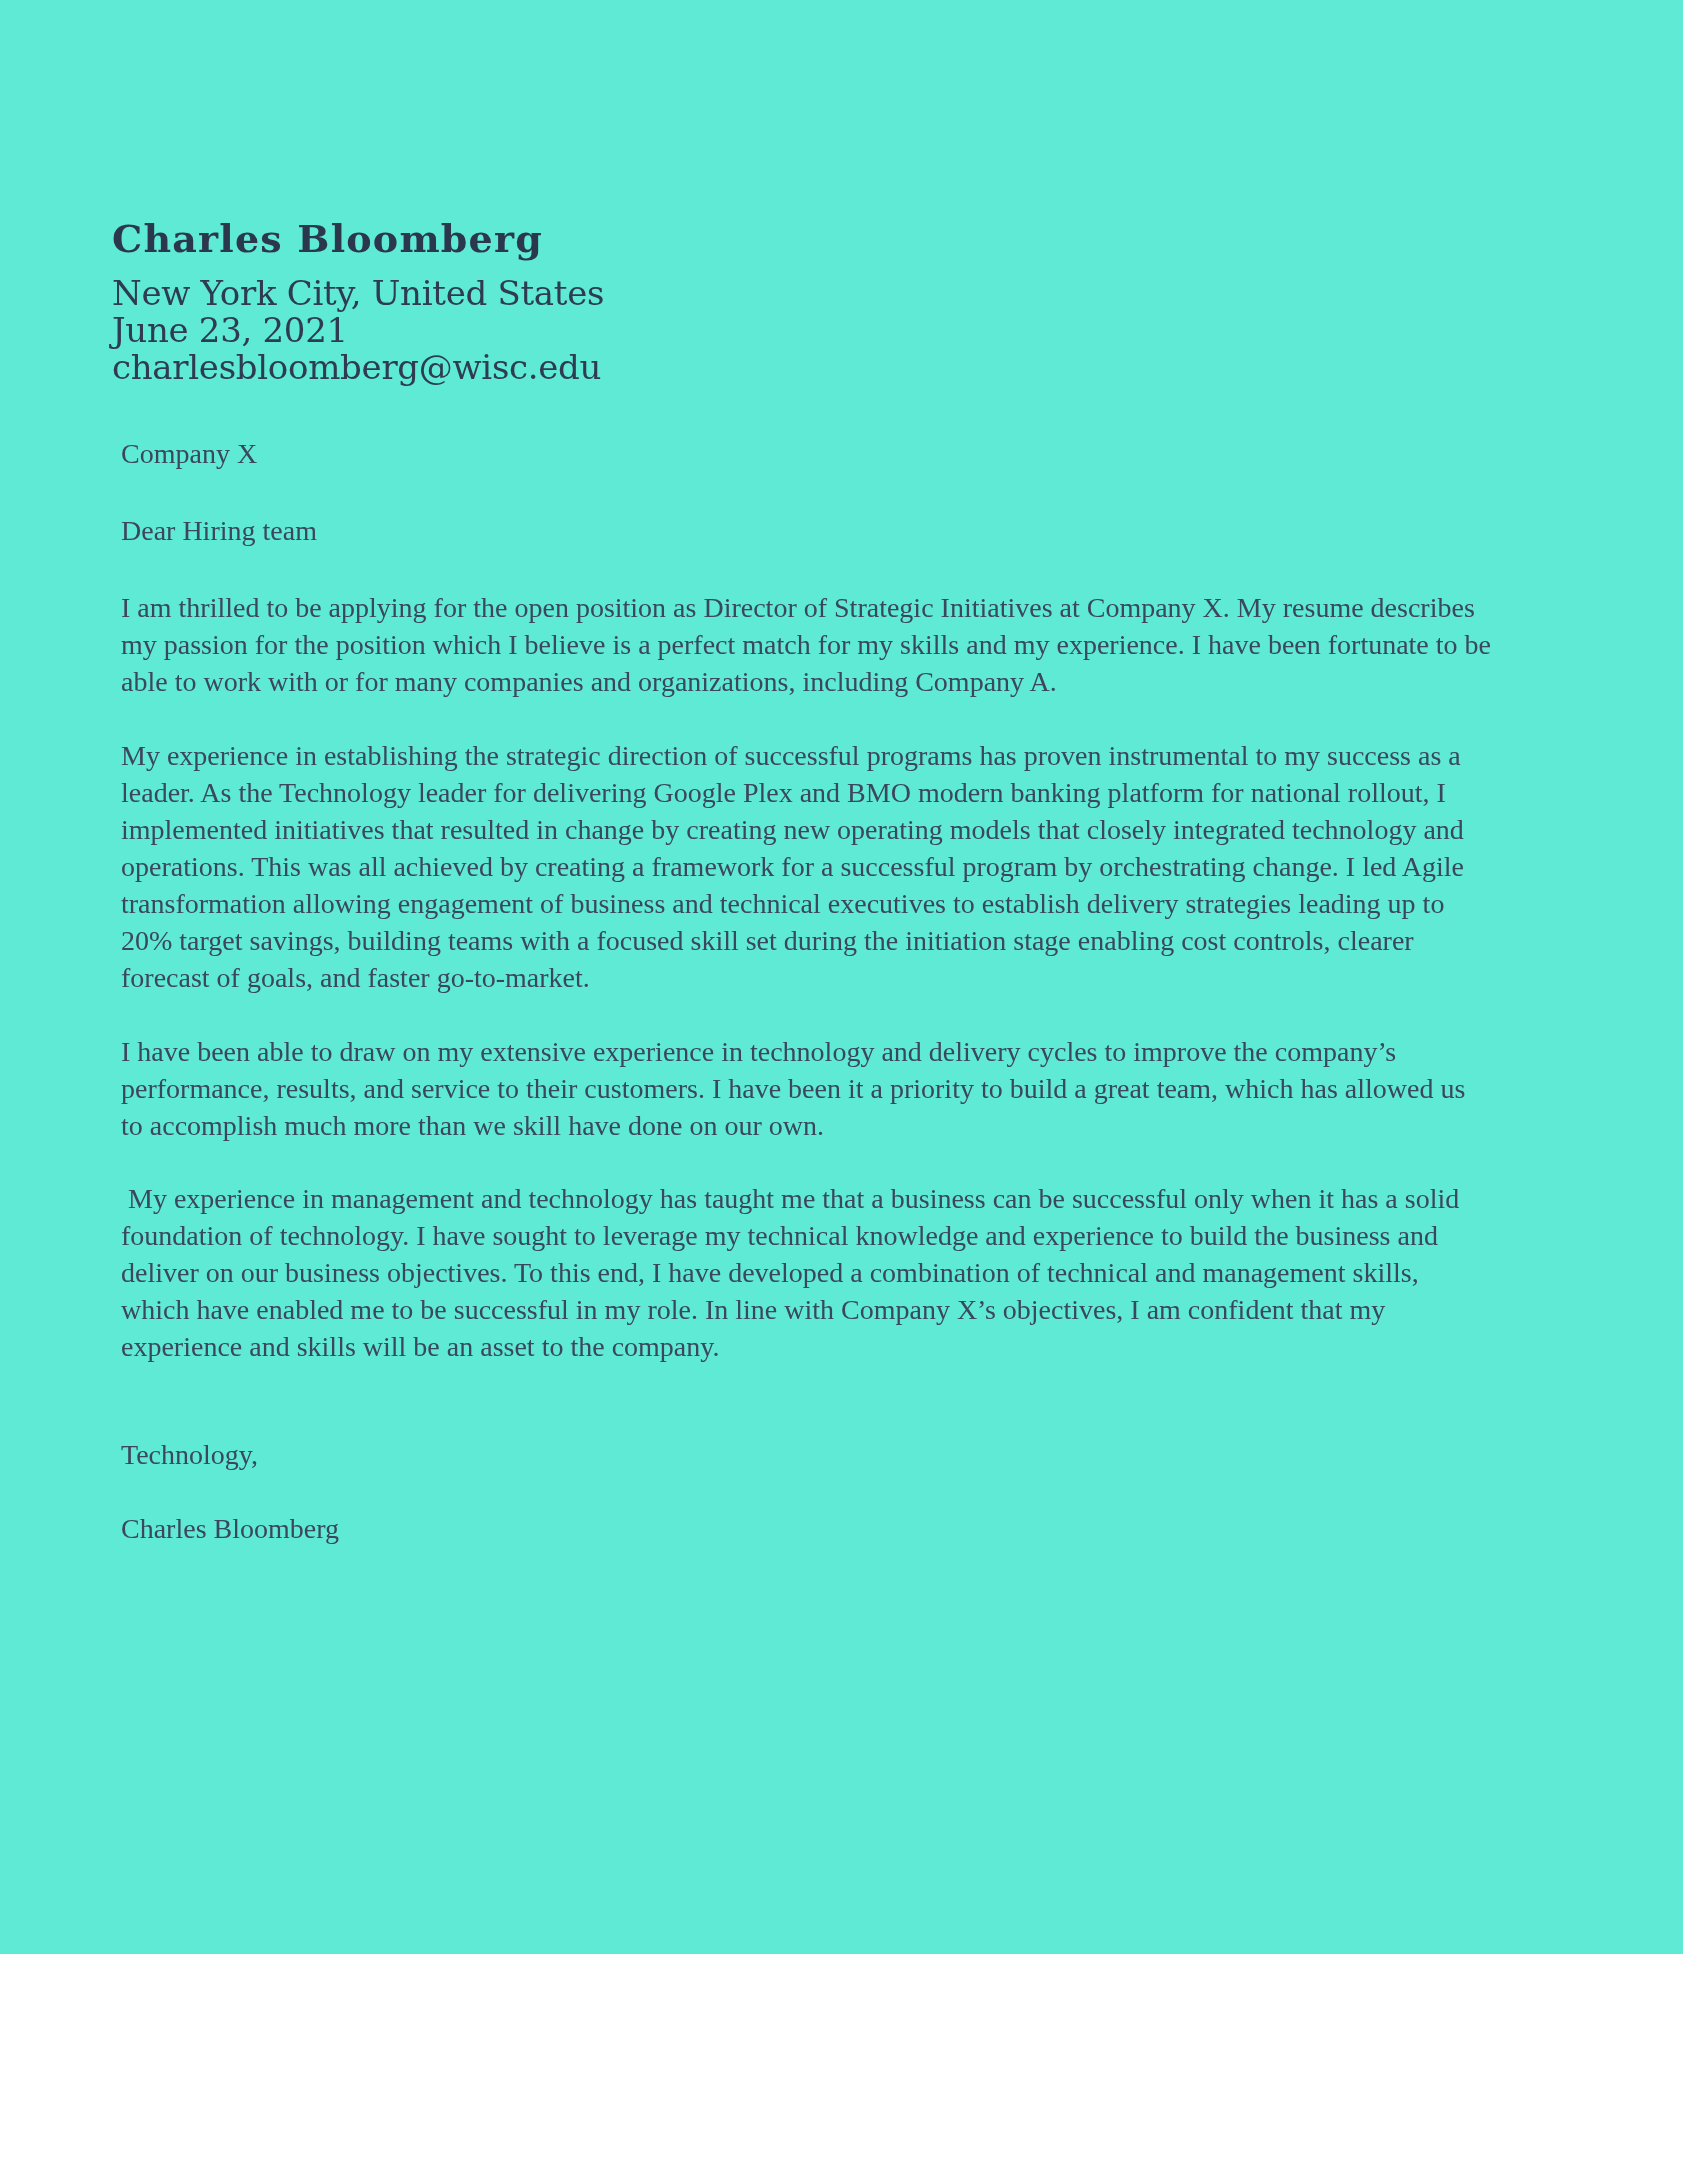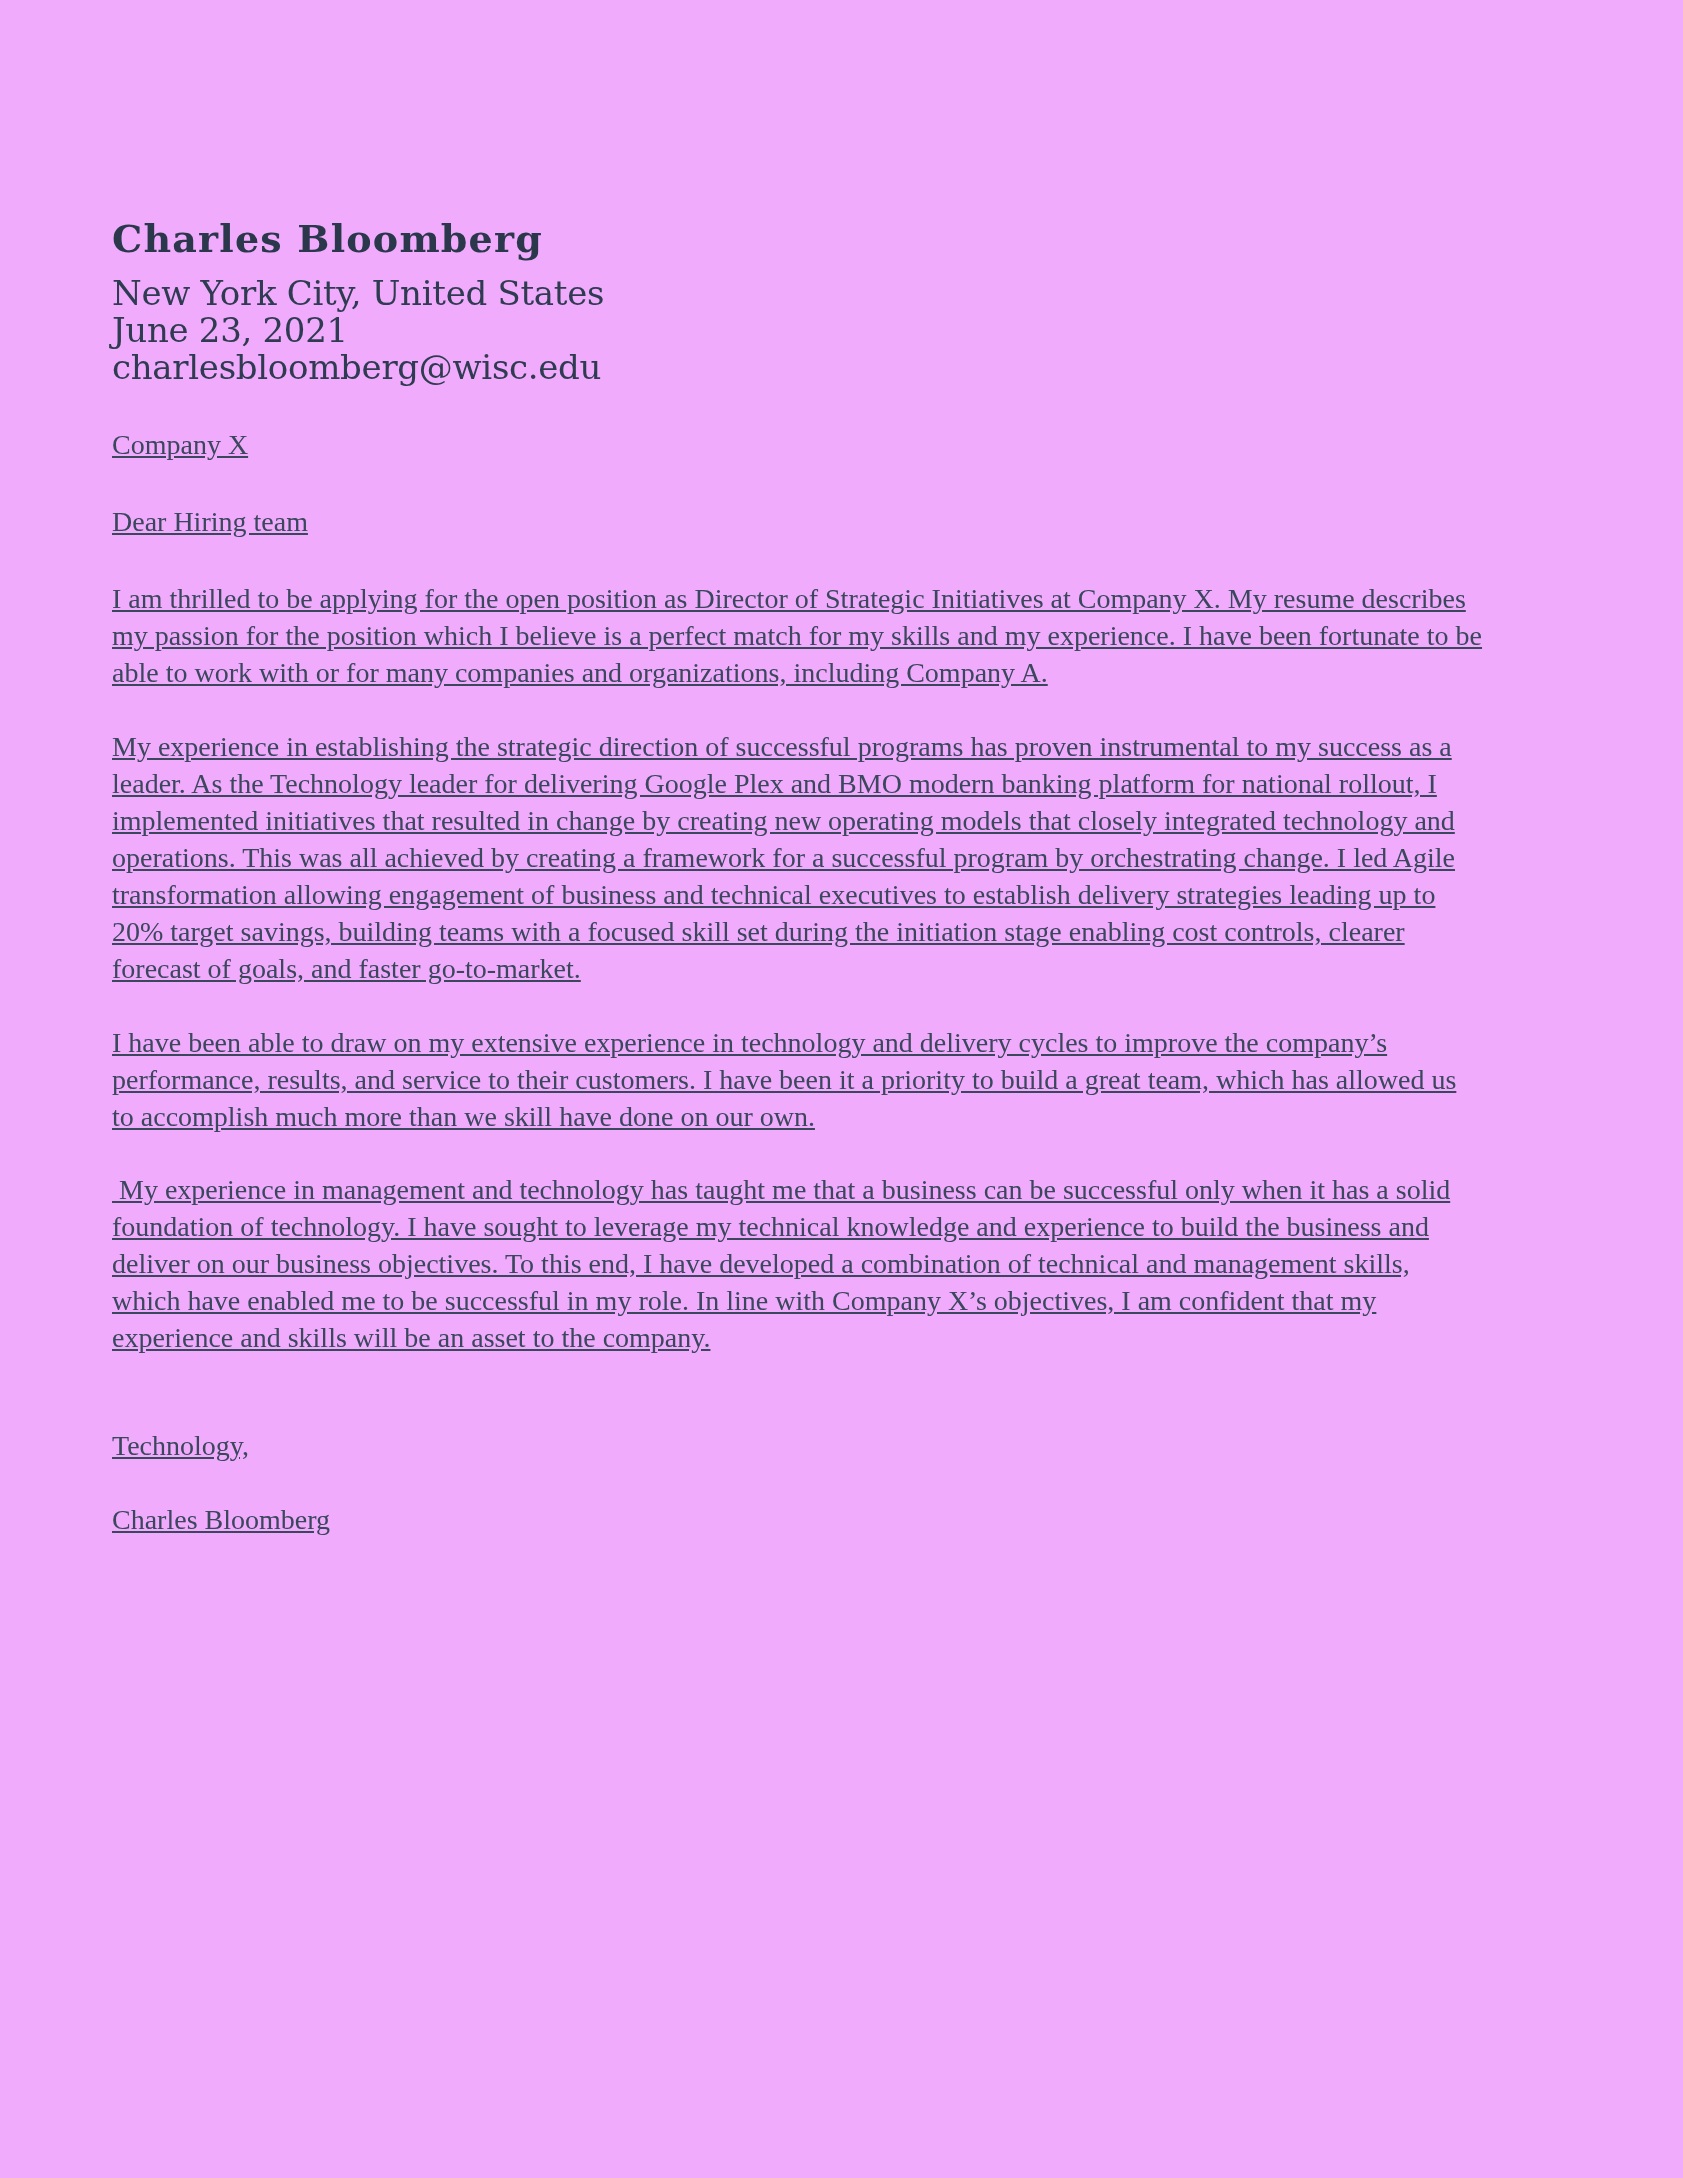--- a/index.html
+++ b/index.html
@@ -1,22 +1,22 @@
 <!DOCTYPE html>
 <html><head>
 <meta charset="utf-8">
 <style>
   html, body { margin: 0; padding: 0; background: #ffffff; }
   body { width: 1683px; height: 2178px; position: relative; overflow: hidden; }
-  .page { position: absolute; left: 0; top: 0; width: 1683px; height: 2178px; background: #f0abfc; }
+  .page { position: absolute; left: 0; top: 0; width: 1683px; height: 1954px; background: #5eead4; }
   .doc { position: absolute; left: 112px; top: 0; width: 1465px; color: #34415a; font-family: "DejaVu Serif", "Liberation Serif", serif; }
   .name { position: absolute; top: 216px; left: 0; margin: 0; font-family: "DejaVu Serif", serif; font-weight: bold; font-size: 38px; letter-spacing: 1.2px; color: #2b384c; white-space: nowrap; }
   .contact { position: absolute; top: 275px; left: 0; font-size: 34px; line-height: 37px; color: #2e3b50; letter-spacing: -0.3px; }
   .contact div { white-space: nowrap; }
-  .block { position: absolute; left: 0; width: 1465px; font-family: "Liberation Serif", "DejaVu Serif", serif; font-size: 28px; line-height: 37px; color: #3a475c; margin: 0; text-decoration: underline; }
+  .block { position: absolute; left: 0; width: 1465px; font-family: "Liberation Serif", "DejaVu Serif", serif; font-size: 28px; line-height: 37px; color: #3a475c; margin: 9px; }
   .line { white-space: nowrap; display: block; }
   .company { top: 426px; }
   .greeting { top: 503px; }
   .p1 { top: 580px; }
   .p2 { top: 728px; }
   .p3 { top: 1024px; }
   .p4 { top: 1171px; }
   .closing { top: 1427px; }
   .signature { top: 1501px; }
 </style>

